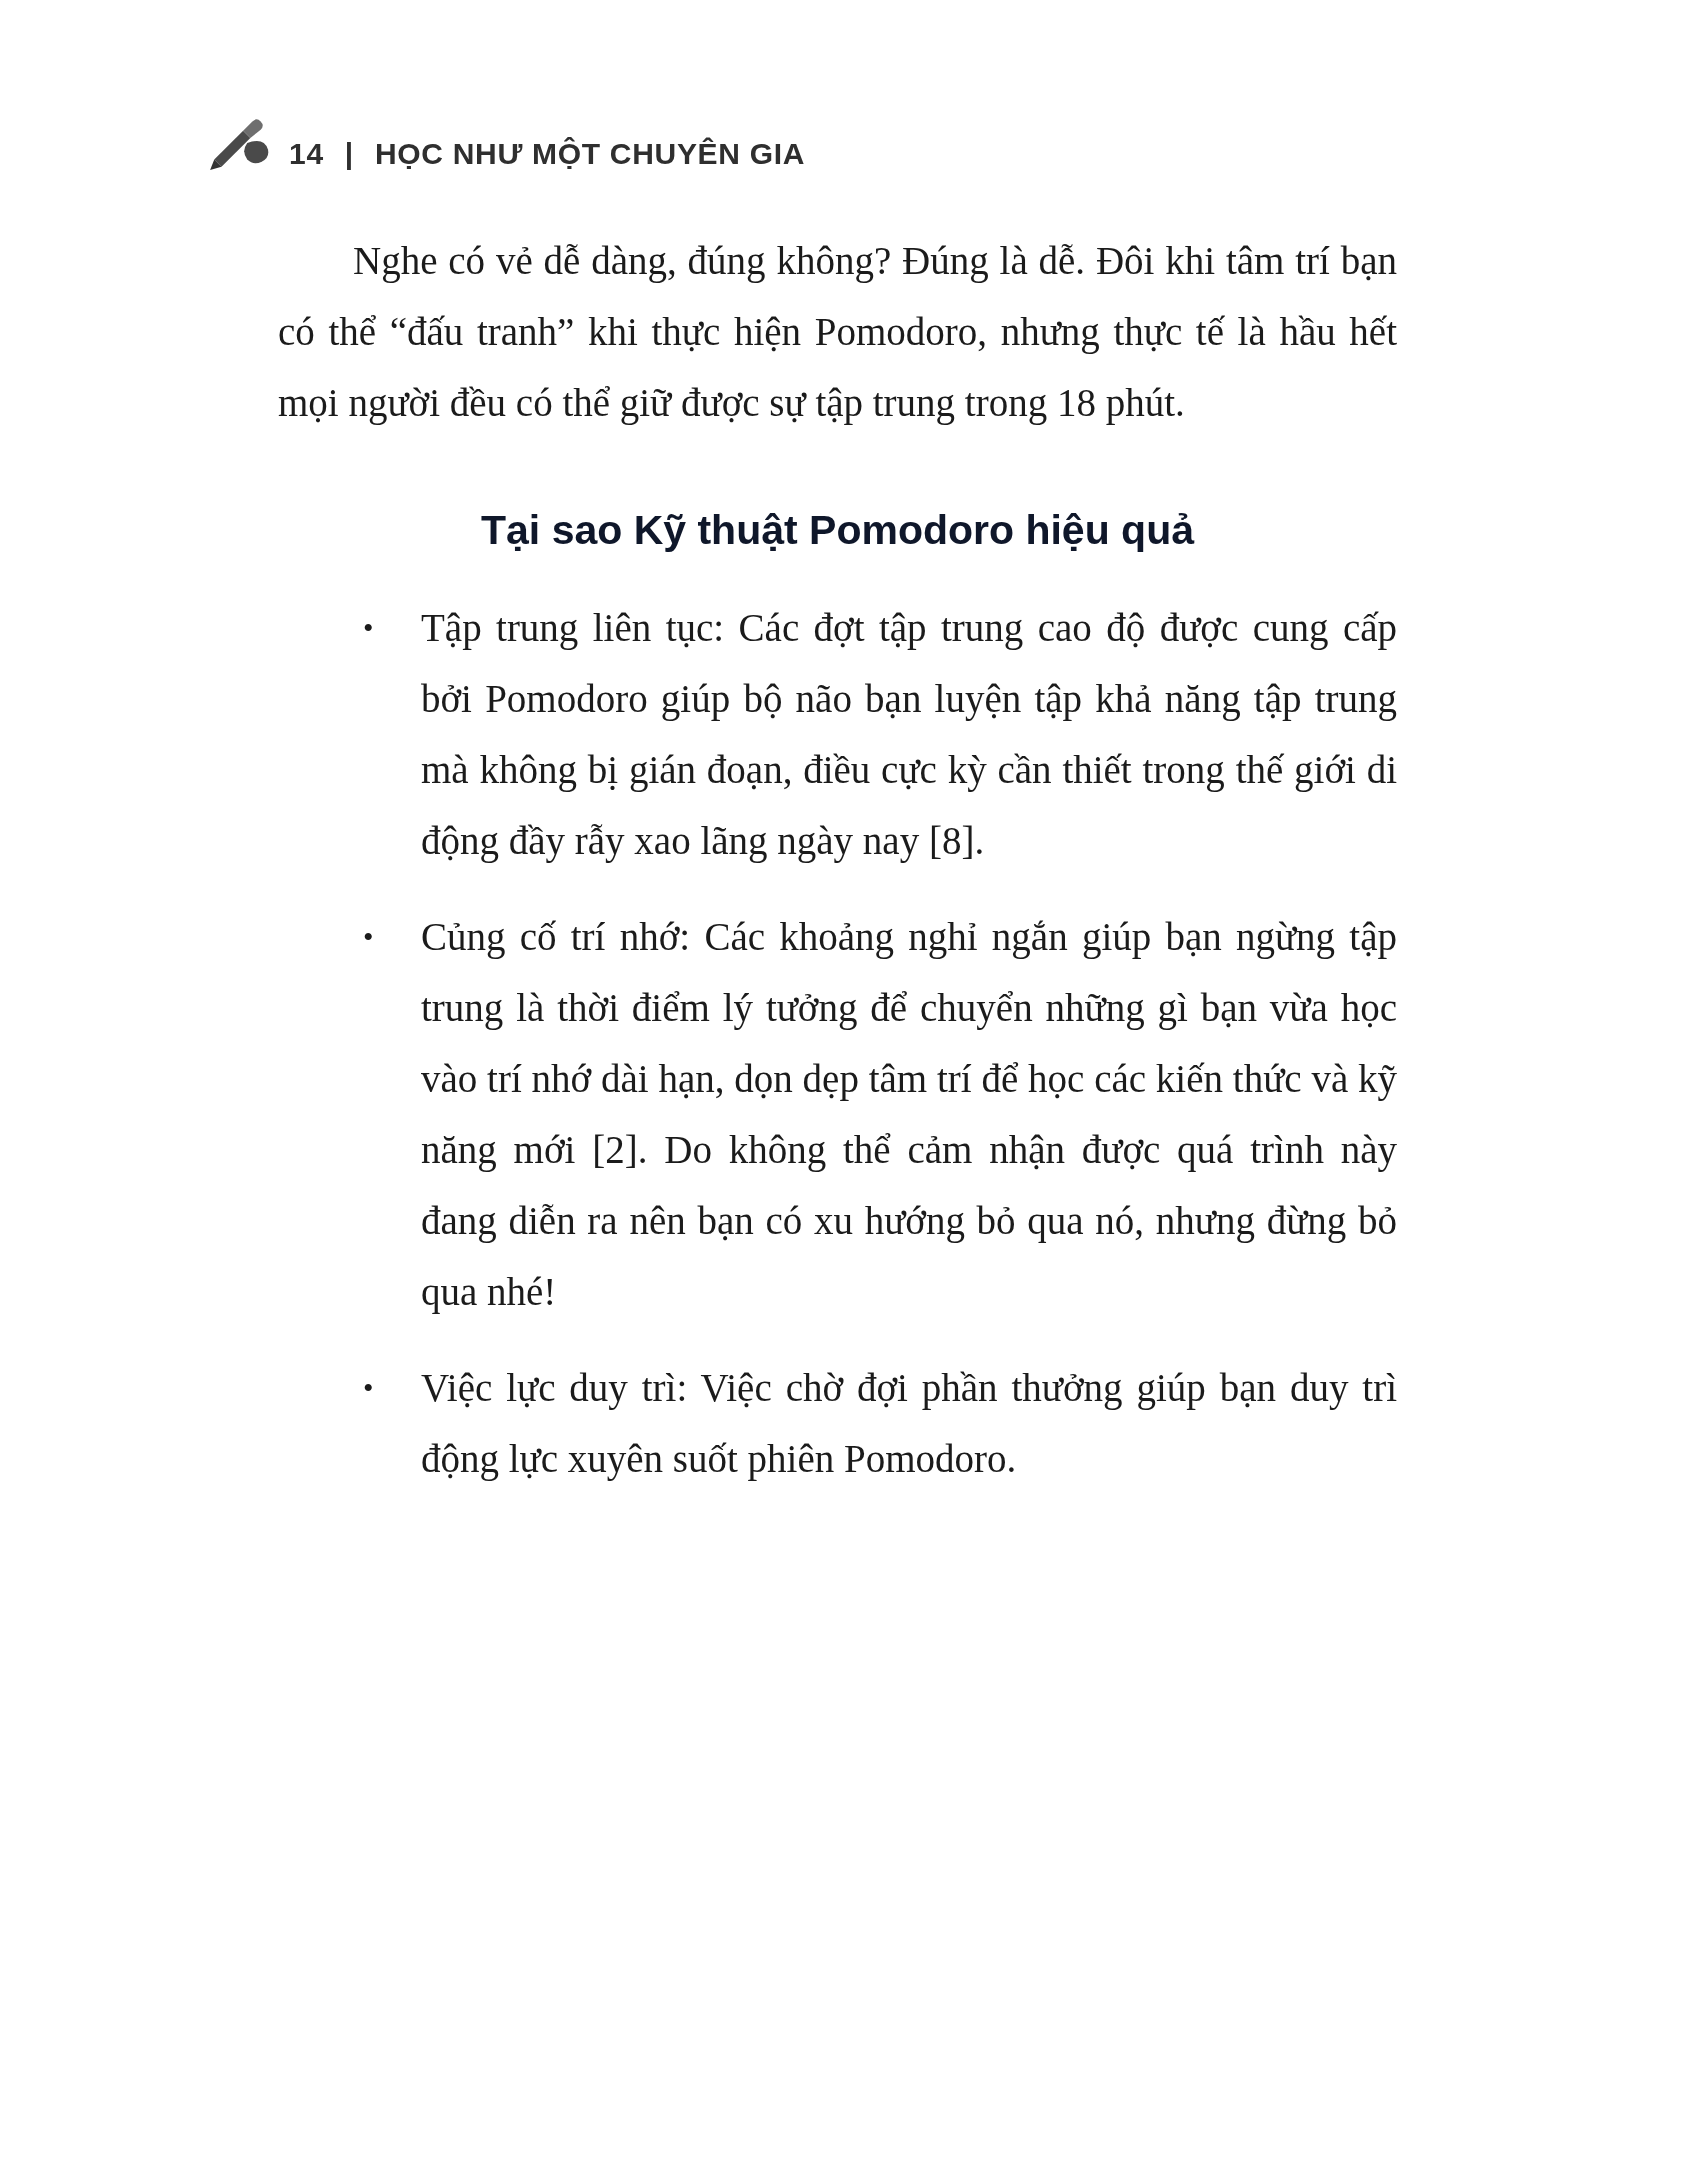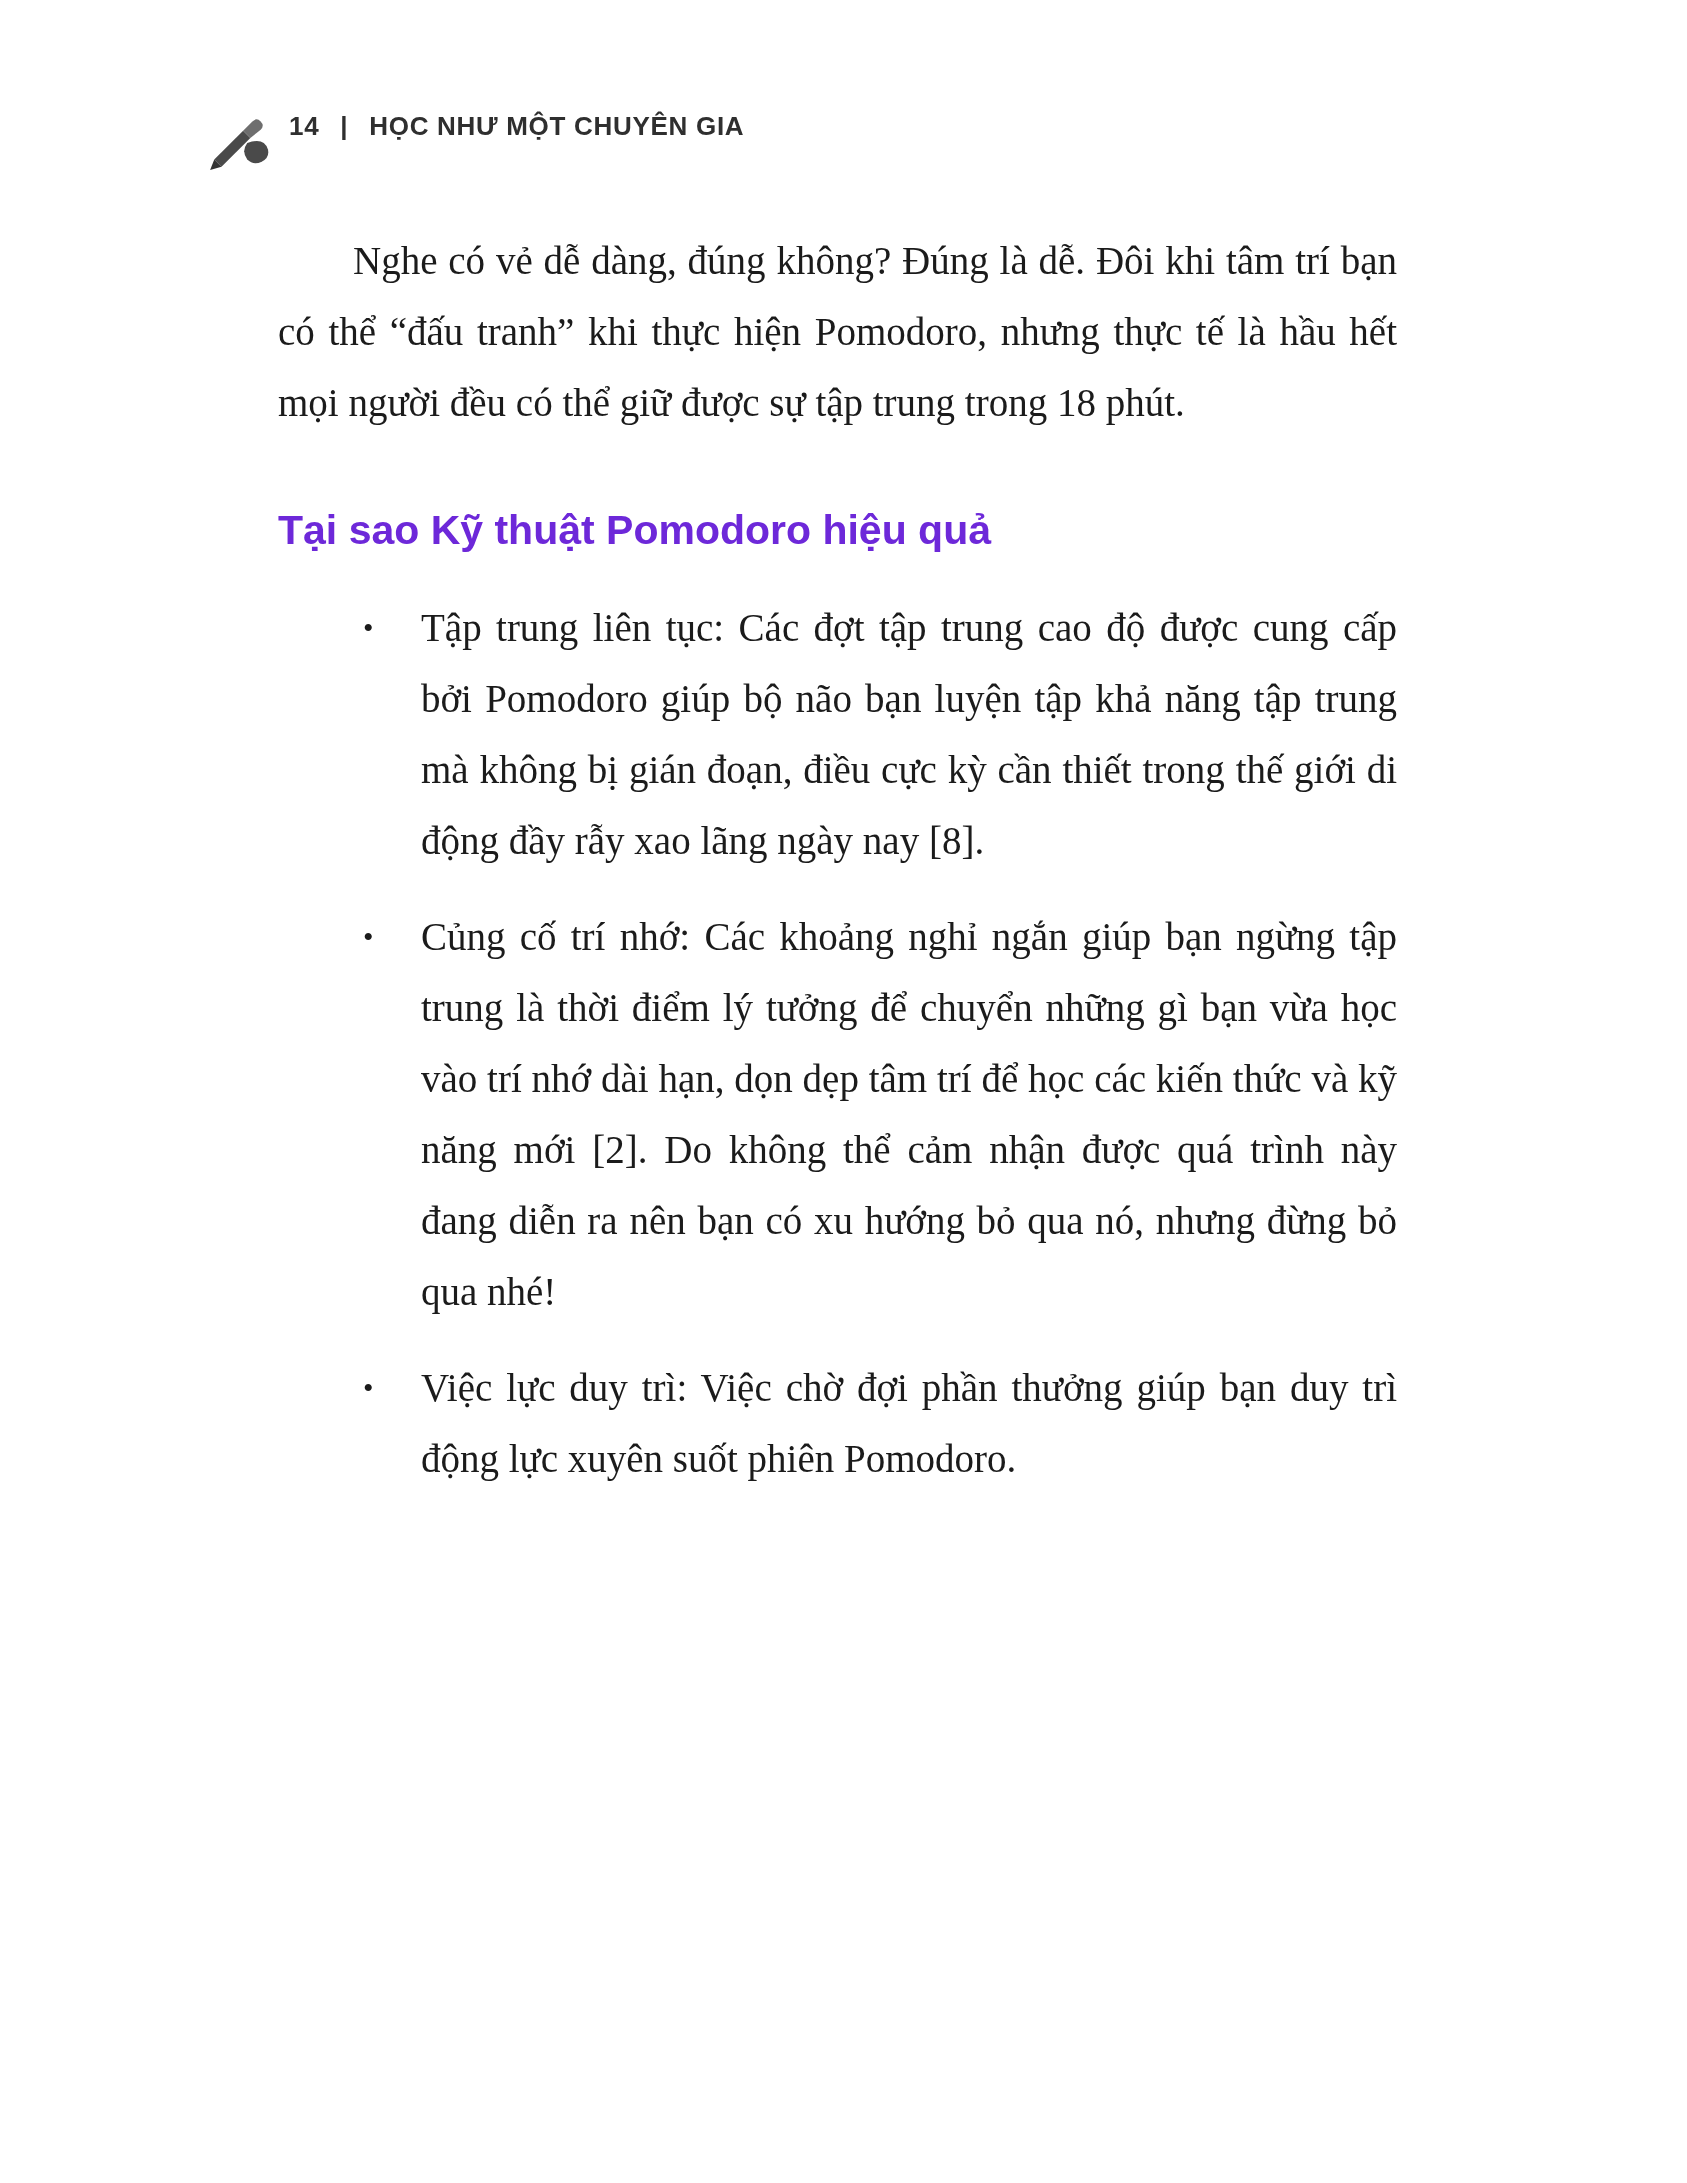--- a/index.html
+++ b/index.html
@@ -14,25 +14,25 @@
     background: #ffffff;
     overflow: hidden;
     color: #1c1c1c;
   }
   
   .running-header {
     position: absolute;
     top: 111px;
     left: 206px;
     display: flex;
-    align-items: flex-start;
+    align-items: flex-end;
     gap: 17px;
     font-family: "Liberation Sans", sans-serif;
     font-weight: 700;
-    font-size: 26px;
+    font-size: 30px;
     letter-spacing: 0.7px;
     color: #2f2f2f;
     white-space: nowrap;
   }
   .running-header .icon-wrap {
     width: 66px;
     height: 60px;
     display: flex;
     align-items: center;
     justify-content: center;
@@ -53,22 +53,22 @@
   .content p {
     margin: 0;
     text-indent: 75px;
   }
   .content h2 {
     margin: 67px 0 37px 0;
     font-family: "Liberation Sans", sans-serif;
     font-weight: 700;
     font-size: 41px;
     line-height: 50px;
-    color: #6d28d9;
-    text-align: left;
+    color: #0f172a;
+    text-align: center;
     text-indent: 0;
   }
   
   ul.bullets {
     list-style: none;
     margin: 30px 0 0 0;
     padding: 0;
   }
   ul.bullets li {
     position: relative;

